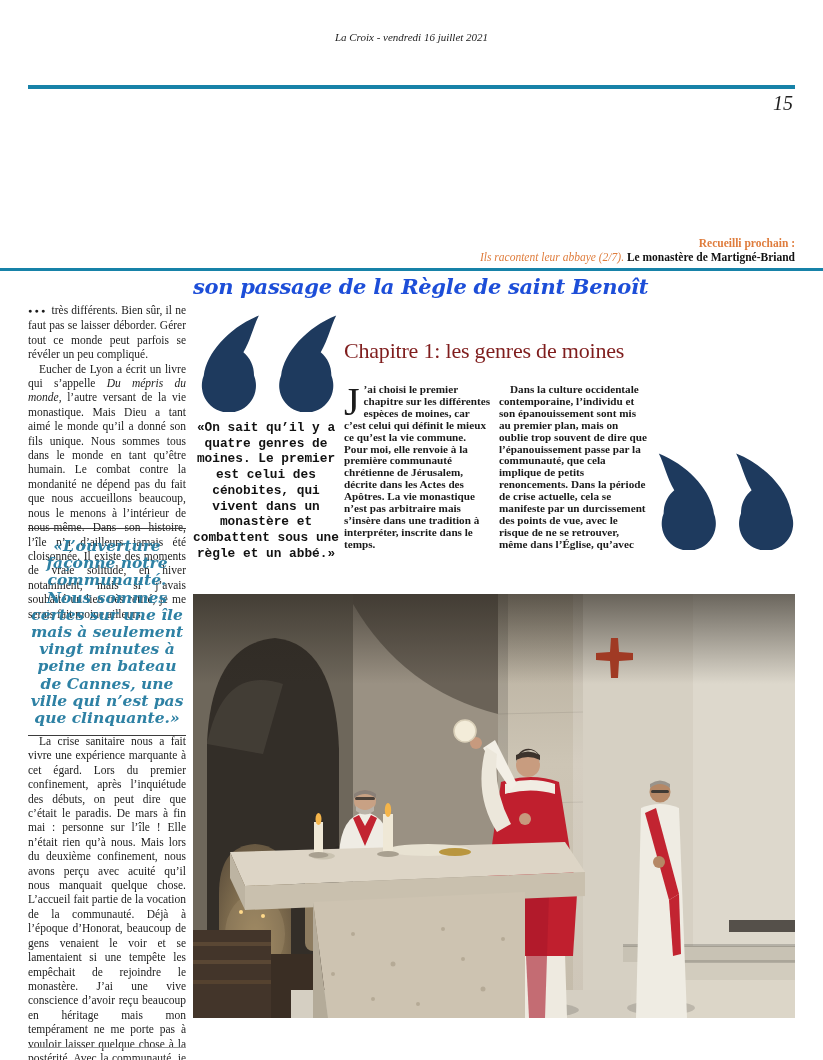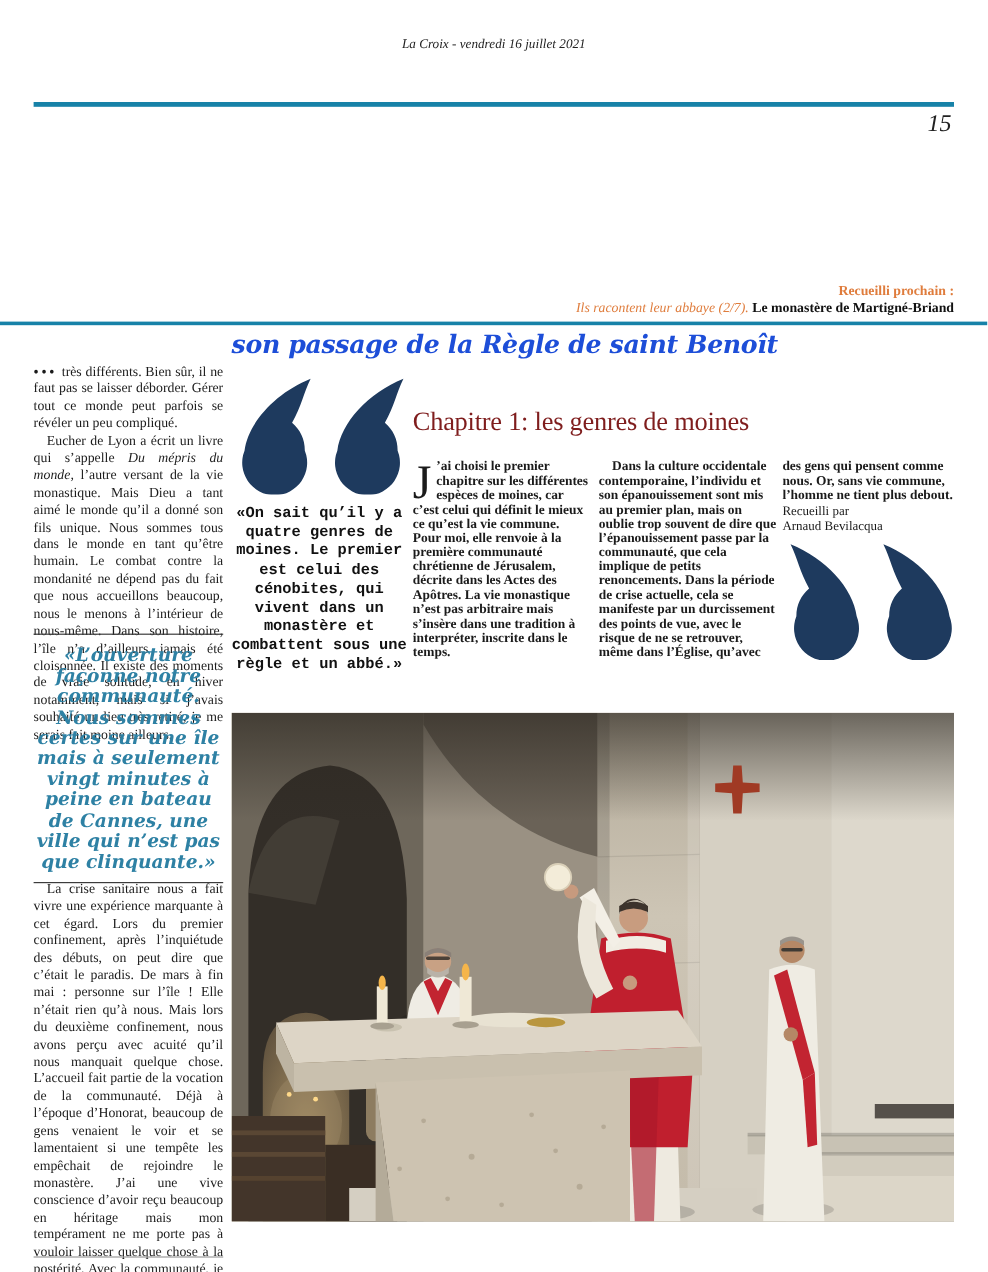--- a/index.html
+++ b/index.html
@@ -98,27 +98,20 @@
 
   <div class="chapter-title">Chapitre 1: les genres de moines</div>
 
   <div class="pullquote">«On sait qu’il y a quatre genres de moines. Le premier est celui des cénobites, qui vivent dans un monastère et combattent sous une règle et un abbé.»</div>
 
   <div class="bodycol col1">
     <span class="dropcap">J</span><span>’ai choisi le premier chapitre sur les différentes espèces de moines, car c’est celui qui définit le mieux ce qu’est la vie commune. Pour moi, elle renvoie à la première communauté chrétienne de Jérusalem, décrite dans les Actes des Apôtres. La vie monastique n’est pas arbitraire mais s’insère dans une tradition à interpréter, inscrite dans le temps.</span>
   </div>
   <div class="bodycol col2">
     <p class="indent" style="margin:0">Dans la culture occidentale contemporaine, l’individu et son épanouissement sont mis au premier plan, mais on oublie trop souvent de dire que l’épanouissement passe par la communauté, que cela implique de petits renoncements. Dans la période de crise actuelle, cela se manifeste par un durcissement des points de vue, avec le risque de ne se retrouver, même dans l’Église, qu’avec</p>
-  </div>
-  <div class="bodycol col3">
-    <p style="margin:0;font-weight:800">des gens qui pensent comme nous. Or, sans vie commune, l’homme ne tient plus debout.</p>
-    <p class="col3-byline" style="margin:0">
-      <span>Recueilli par</span><br>
-      <span>Arnaud Bevilacqua</span>
-    </p>
   </div>
 
   <svg class="quote-mark close-quotes" viewBox="0 0 150 100">
     <g fill="#1e3a5e" transform="scale(-1,1) translate(-150,0)">
       <path d="M64 2 C34 14 10 40 7 64 A28 28 0 1 0 59 64 C59 54 55 46 48 40 C56 26 58 14 64 2 Z"></path>
       <path transform="translate(80,0)" d="M64 2 C34 14 10 40 7 64 A28 28 0 1 0 59 64 C59 54 55 46 48 40 C56 26 58 14 64 2 Z"></path>
     </g>
   </svg>
 
   <div class="photo">

